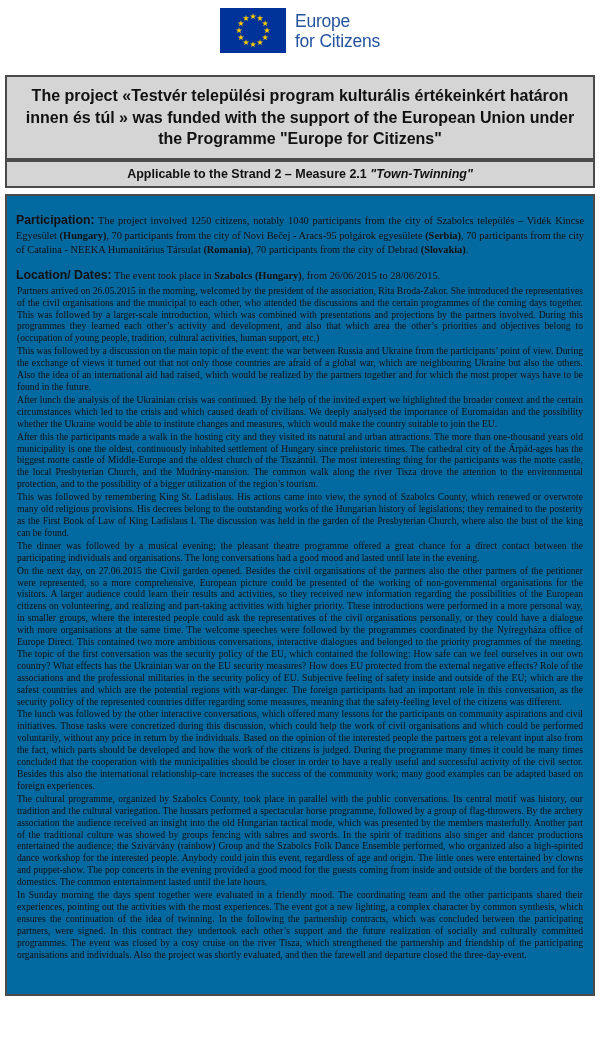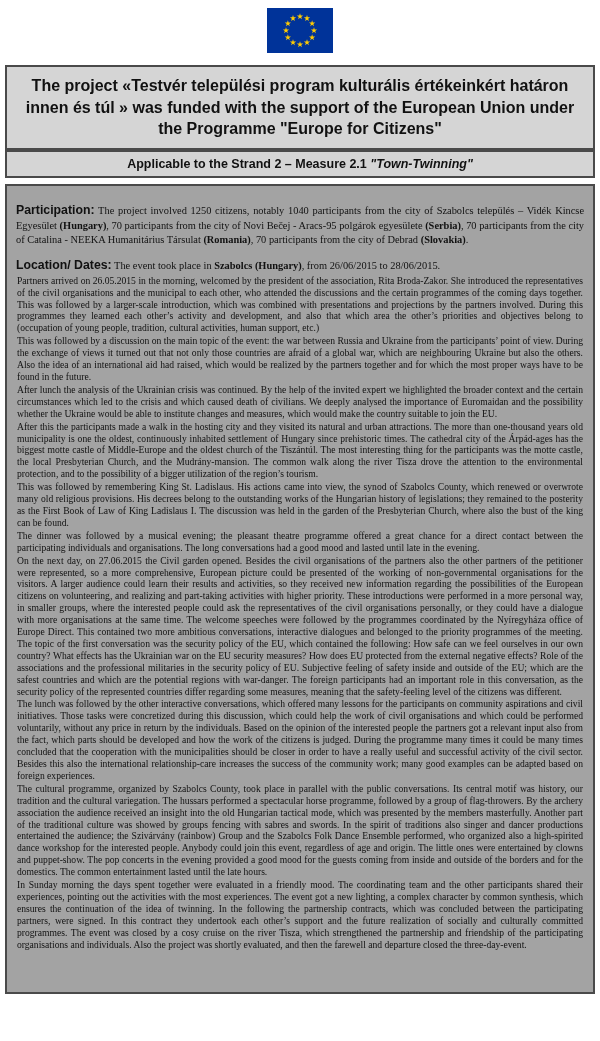--- a/index.html
+++ b/index.html
@@ -33,35 +33,35 @@
   .gray-box {
     margin: 0 5px;
     border: 2px solid #4a4a4a;
     background: #d5d5d5;
     font-family: "Liberation Sans", sans-serif;
     font-weight: bold;
     text-align: center;
     color: #111;
   }
   .title-box {
-    margin-top: 12px;
+    margin-top: 22px;
     padding: 8px 12px;
     font-size: 16px;
     line-height: 1.35;
   }
   .strand-box {
     padding: 4px 6px;
     font-size: 12.5px;
     line-height: 1.3;
   }
   .main-box {
     margin: 6px 5px 0;
     border: 2px solid #4a4a4a;
-    background: #a3a3a3;
-    padding: 6px 9px 10px;
+    background: #0369a1;
+    padding: 6px 9px 2px;
     min-height: 790px;
   }
   .lead {
     font-size: 10.4px;
     line-height: 1.36;
     text-align: justify;
     margin: 10px 0 0;
   }
   .section-label {
     font-family: "Liberation Sans", sans-serif;
@@ -100,20 +100,22 @@
       <use href="#star" transform="translate(45.12,29.5) scale(0.82)"></use>
       <use href="#star" transform="translate(40,34.62) scale(0.82)"></use>
       <use href="#star" transform="translate(33,36.5) scale(0.82)"></use>
       <use href="#star" transform="translate(26,34.62) scale(0.82)"></use>
       <use href="#star" transform="translate(20.88,29.5) scale(0.82)"></use>
       <use href="#star" transform="translate(19,22.5) scale(0.82)"></use>
       <use href="#star" transform="translate(20.88,15.5) scale(0.82)"></use>
       <use href="#star" transform="translate(26,10.38) scale(0.82)"></use>
     </g>
   </svg>
+  <div class="logo-text" style="color: rgb(36, 84, 158);">Europe
+for Citizens</div>
 </div>
 
 <div class="gray-box title-box">The project «Testvér települési program kulturális értékeinkért határon innen és túl » was funded with the support of the European Union under the Programme "Europe for Citizens"</div>
 
 <div class="gray-box strand-box"><span>Applicable to the Strand 2 – Measure 2.1 </span><span style="font-style: italic;">"Town-Twinning"</span></div>
 
 <div class="main-box">
 
   <p class="lead"><span class="section-label">Participation:</span><span><span> The project involved 1250 citizens, notably 1040 participants from the city of Szabolcs település – Vidék Kincse Egyesület </span><span style="font-weight: bold;">(Hungary)</span><span>, 70 participants from the city of Novi Bečej - Aracs-95 polgárok egyesülete </span><span style="font-weight: bold;">(Serbia)</span><span>, 70 participants from the city of Catalina - NEEKA Humanitárius Társulat </span><span style="font-weight: bold;">(Romania)</span><span>, 70 participants from the city of Debrad </span><span style="font-weight: bold;">(Slovakia)</span><span>.</span></span></p>
 

